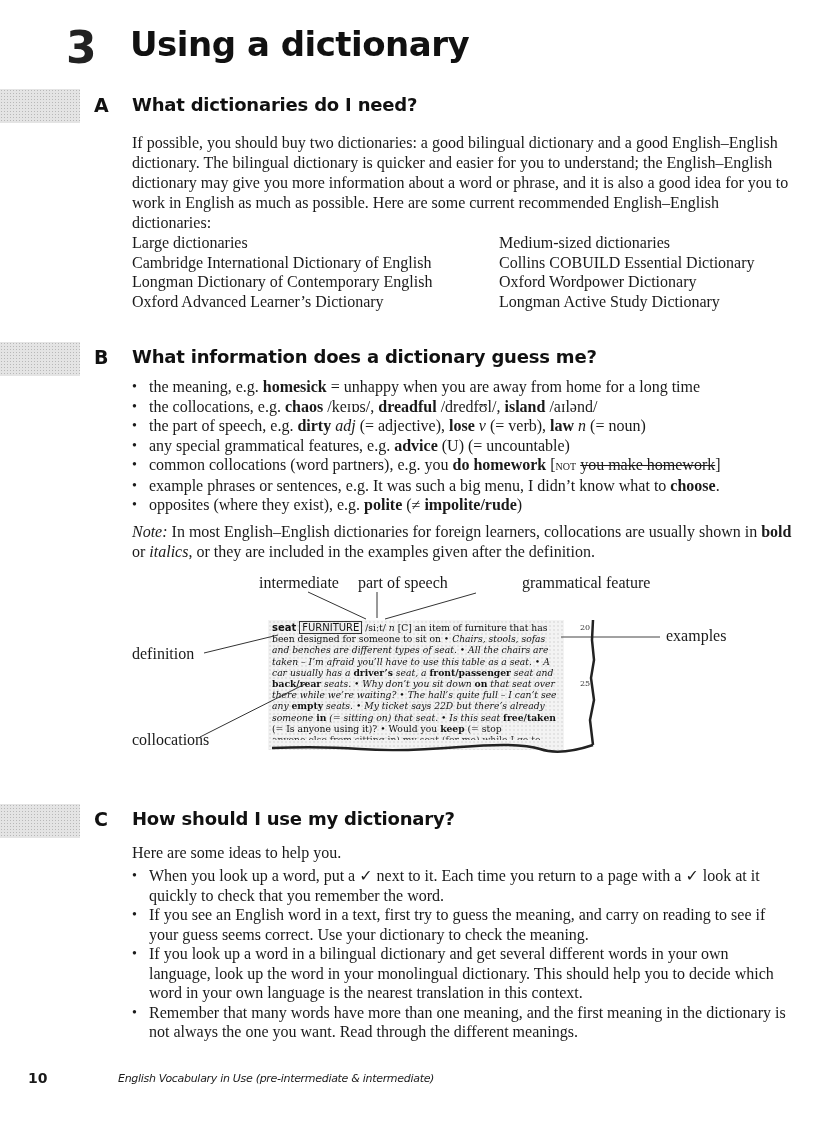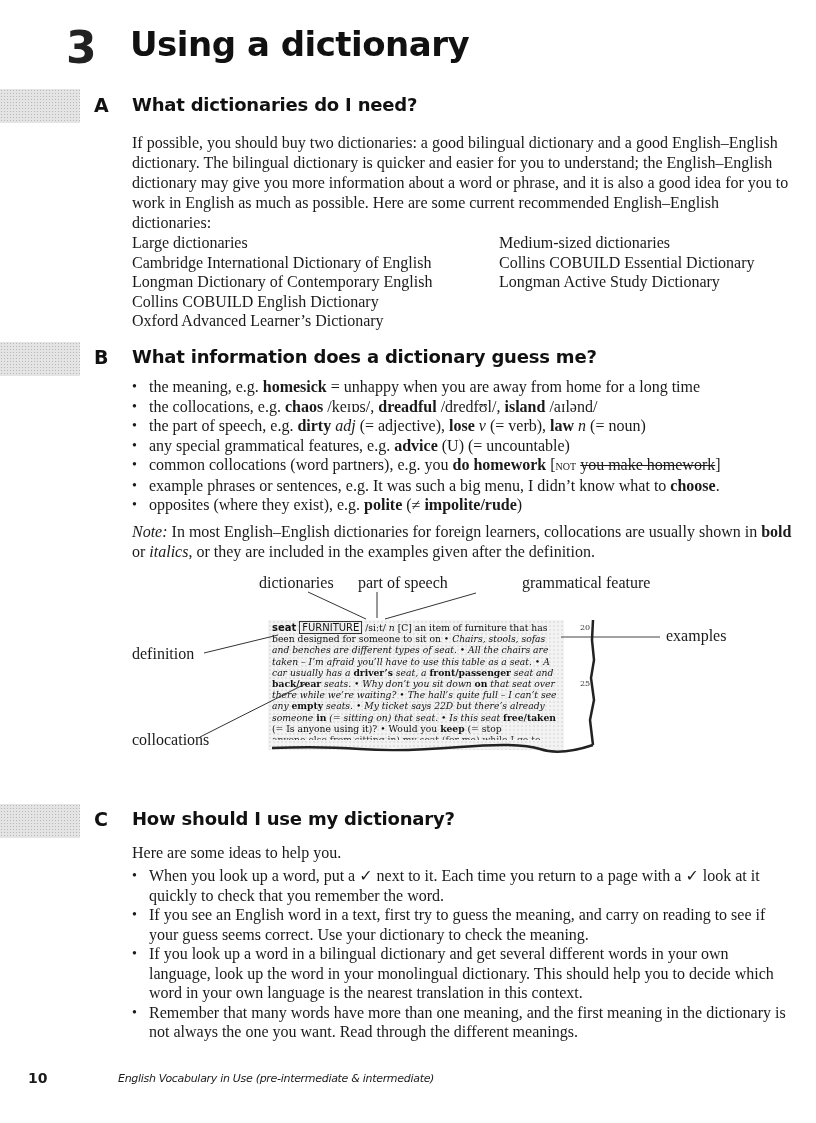--- a/index.html
+++ b/index.html
@@ -52,47 +52,47 @@
 <div class="sec-box" style="top:89px;"></div>
 <div class="sec-letter" style="top:94px;">A</div>
 <div class="sec-heading" style="top:94px;">What dictionaries do I need?</div>
 <div class="para" style="top:133px;">If possible, you should buy two dictionaries: a good bilingual dictionary and a good English–English dictionary. The bilingual dictionary is quicker and easier for you to understand; the English–English dictionary may give you more information about a word or phrase, and it is also a good idea for you to work in English as much as possible. Here are some current recommended English–English dictionaries:</div>
 
 <div class="cols">
   <div class="col1">
     <div class="italic">Large dictionaries</div>
     <div>Cambridge International Dictionary of English</div>
     <div>Longman Dictionary of Contemporary English</div>
-    <div>Collins COBUILD English Dictionary</div>
     <div>Oxford Advanced Learner’s Dictionary</div>
   </div>
   <div class="col2">
     <div class="italic">Medium-sized dictionaries</div>
     <div>Collins COBUILD Essential Dictionary</div>
+    <div>Oxford Wordpower Dictionary</div>
     <div>Longman Active Study Dictionary</div>
   </div>
 </div>
 
 <div class="sec-box" style="top:342px;"></div>
 <div class="sec-letter" style="top:346px;">B</div>
 <div class="sec-heading" style="top:346px;">What information does a dictionary guess me?</div>
 
 <ul class="bl" style="top:377px;">
   <li><span>the meaning, e.g. </span><b>homesick</b><span> = unhappy when you are away from home for a long time</span></li>
   <li><span>the collocations, e.g. </span><b>chaos</b><span> /keɪɒs/, </span><b>dreadful</b><span> /dredfʊl/, </span><b>island</b><span> /aɪlənd/</span></li>
   <li><span>the part of speech, e.g. </span><b>dirty</b><i> adj</i><span> (= adjective), </span><b>lose</b><i> v</i><span> (= verb), </span><b>law</b><i> n</i><span> (= noun)</span></li>
   <li><span>any special grammatical features, e.g. </span><b>advice</b><span> (U) (= uncountable)</span></li>
   <li><span>common collocations (word partners), e.g. you </span><b>do homework</b><span> [</span><span class="smallcaps">not</span> <span class="strike">you make homework</span><span>]</span></li>
   <li><span>example phrases or sentences, e.g. It was such a big menu, I didn’t know what to </span><b>choose</b><span>.</span></li>
   <li><span>opposites (where they exist), e.g. </span><b>polite</b><span> (≠ </span><b>impolite/rude</b><span>)</span></li>
 </ul>
 
 <div class="para" style="top:522px; width:670px; line-height:19.5px;"><i>Note:</i><span> In most English–English dictionaries for foreign learners, collocations are usually shown in </span><b>bold</b><span> or </span><i>italics</i><span>, or they are included in the examples given after the definition.</span></div>
 
-<div class="diag-label" style="left:259px; top:574px;">dictionaries</div>
+<div class="diag-label" style="left:259px; top:574px;">intermediate</div>
 <div class="diag-label" style="left:358px; top:574px;">part of speech</div>
 <div class="diag-label" style="left:478px; top:574px;margin-left:44px;">grammatical feature</div>
 <div class="diag-label" style="left:132px; top:645px;">definition</div>
 <div class="diag-label" style="left:132px; top:731px;">collocations</div>
 <div class="diag-label" style="left:666px; top:627px;">examples</div>
 
 <div class="entry">
   <span class="hw">seat</span>
   <span class="lbl">FURNITURE</span><span> /siːt/ </span><i>n</i><span> [C]</span><span> an item of furniture that has been designed for someone to sit on</span><i> • Chairs, stools, sofas and benches are different types of seat. • All the chairs are taken – I’m afraid you’ll have to use this table as a seat. • A car usually has a </i><b>driver’s</b><i> seat, a </i><b>front/passenger</b><i> seat and </i><b>back/rear</b><i> seats. • Why don’t you sit down </i><b>on</b><i> that seat over there while we’re waiting? • The hall’s quite full – I can’t see any </i><b>empty</b><i> seats. • My ticket says 22D but there’s already someone </i><b>in</b><i> (= sitting on) that seat. • Is this seat </i><b>free/taken</b><span> (= Is anyone using it)? • Would you </span><b>keep</b><span> (= stop</span>
   <span class="cut">anyone else from sitting in) my seat (for me) while I go to</span>

